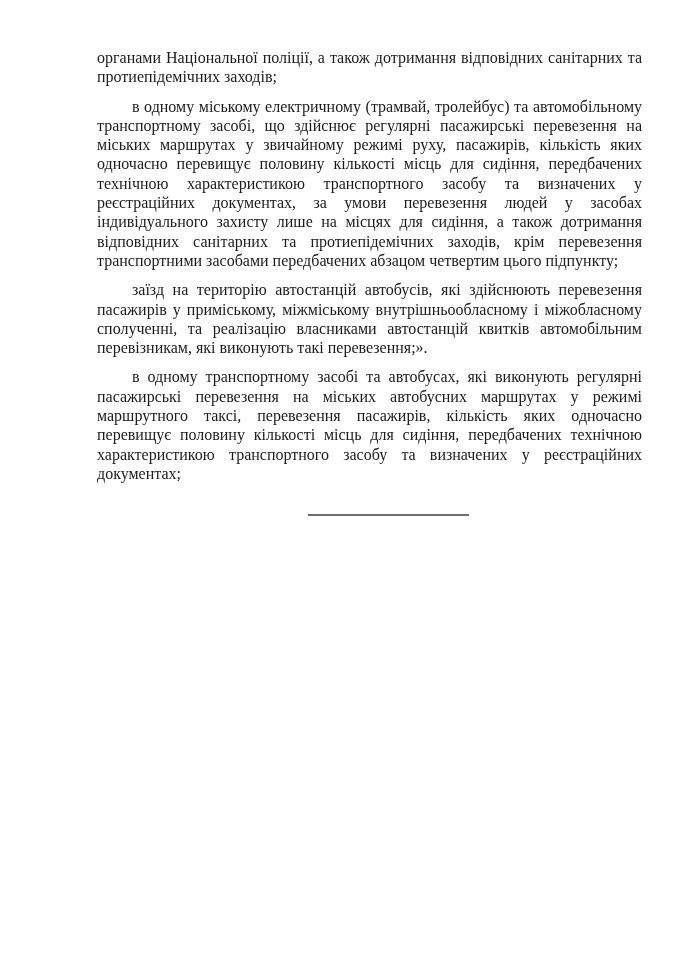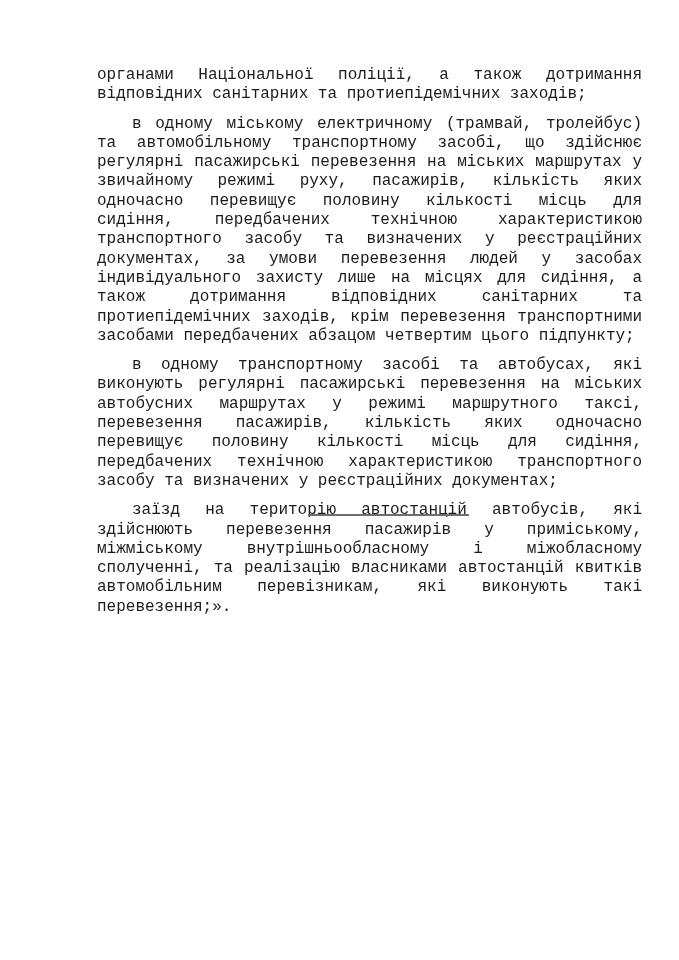--- a/index.html
+++ b/index.html
@@ -17,23 +17,22 @@
   .page {
     position: absolute;
     left: 0; top: 0;
     width: 679px;
     height: 960px;
     background: #ffffff;
   }
   .textblock {
     position: absolute;
     left: 97px;
-    top: 66px;
+    top: 48px;
     width: 545px;
-    font-family: Liberation Mono, monospace;
   }
   p.doc-para {
     margin: 0 0 10px 0;
     font-size: 16px;
     line-height: 19.3px;
     text-align: justify;
     color: #1b1b1b;
     text-indent: 35px;
   }
   p.doc-para.no-indent {
@@ -48,17 +47,17 @@
     background: #6e6e6e;
   }
 </style>
 </head>
 <body>
 
 <div class="page">
   <div class="textblock">
     <p class="doc-para no-indent">органами Національної поліції, а також дотримання відповідних санітарних та протиепідемічних заходів;</p>
     <p class="doc-para">в одному міському електричному (трамвай, тролейбус) та автомобільному транспортному засобі, що здійснює регулярні пасажирські перевезення на міських маршрутах у звичайному режимі руху, пасажирів, кількість яких одночасно перевищує половину кількості місць для сидіння, передбачених технічною характеристикою транспортного засобу та визначених у реєстраційних документах, за умови перевезення людей у засобах індивідуального захисту лише на місцях для сидіння, а також дотримання відповідних санітарних та протиепідемічних заходів, крім перевезення транспортними засобами передбачених абзацом четвертим цього підпункту;</p>
+    <p class="doc-para">заїзд на територію автостанцій автобусів, які здійснюють перевезення пасажирів у приміському, міжміському внутрішньообласному і міжобласному сполученні, та реалізацію власниками автостанцій квитків автомобільним перевізникам, які виконують такі перевезення;».</p>
     <p class="doc-para">в одному транспортному засобі та автобусах, які виконують регулярні пасажирські перевезення на міських автобусних маршрутах у режимі маршрутного таксі, перевезення пасажирів, кількість яких одночасно перевищує половину кількості місць для сидіння, передбачених технічною характеристикою транспортного засобу та визначених у реєстраційних документах;</p>
-    <p class="doc-para">заїзд на територію автостанцій автобусів, які здійснюють перевезення пасажирів у приміському, міжміському внутрішньообласному і міжобласному сполученні, та реалізацію власниками автостанцій квитків автомобільним перевізникам, які виконують такі перевезення;».</p>
   </div>
   <div class="divider"></div>
 </div>
 
 </body></html>

